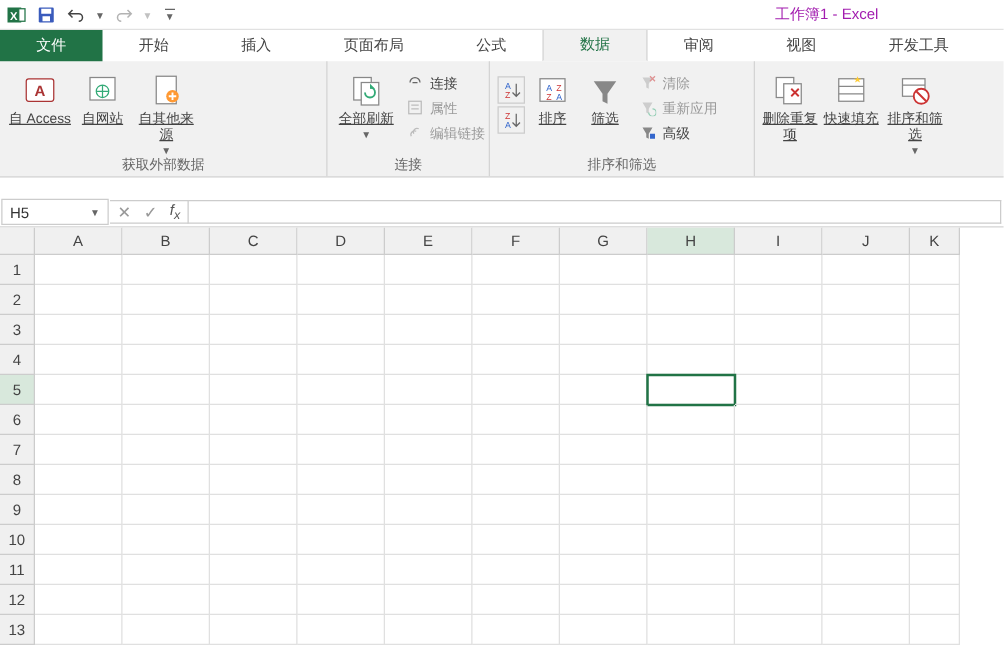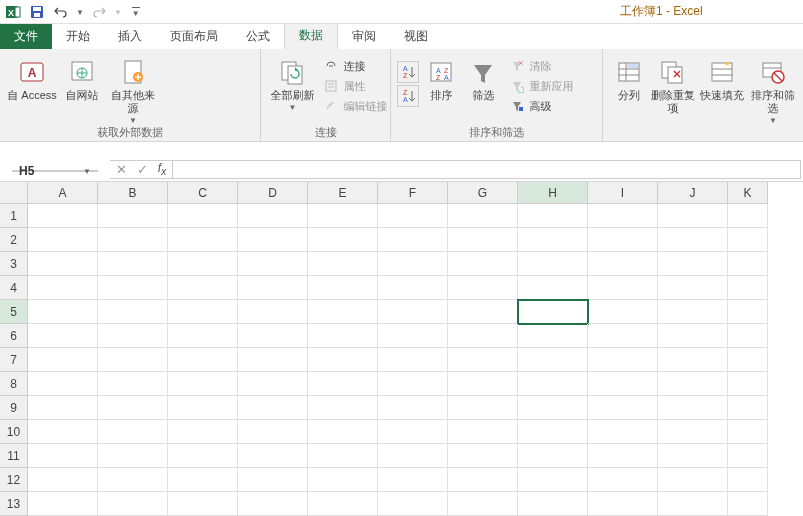--- a/index.html
+++ b/index.html
@@ -20,35 +20,35 @@
   padding: 0 4px;
   border-bottom: 1px solid #e1e1e1;
   position: relative;
 }
 .qat { display: flex; align-items: center; gap: 6px; }
 .qat-item { width: 18px; height: 18px; display: flex; align-items: center; justify-content: center; cursor: pointer; }
 .title-text {
   position: absolute;
   left: 50%;
   transform: translateX(-50%);
-  color: #a16207;
+  color: #a21caf;
   font-size: 12px;
   white-space: nowrap;
   left: 620px;
   transform: none;
 }
 .tabs {
   height: 25px;
   display: flex;
   align-items: flex-end;
   background: #fff;
   padding-left: 0;
 }
 .tab {
-  padding: 5px 14px 4px;
+  padding: 5px 29px 4px;
   font-size: 12px;
   color: #444;
   cursor: pointer;
 }
 .tab.file {
   background: #217346;
   color: #fff;
 }
 .tab.active {
   border: 1px solid #d4d4d4;
@@ -83,21 +83,21 @@
 }
 .big-btn {
   width: 44px;
   display: flex;
   flex-direction: column;
   align-items: center;
   padding-top: 2px;
   cursor: pointer;
 }
 .big-btn .icon { height: 34px; display: flex; align-items: center; justify-content: center; }
-.big-btn .lbl { font-size: 11px; color: #444; text-align: center; line-height: 13px; width: 52px; }
+.big-btn .lbl { font-size: 11px; color: #444; text-align: center; line-height: 13px; width: 52px; text-decoration: underline; }
 .small-stack { display: flex; flex-direction: column; gap: 2px; padding-top: 4px; }
 .small-btn {
   display: flex;
   align-items: center;
   gap: 4px;
   padding: 1px 4px;
   cursor: pointer;
   font-size: 11px;
   color: #444;
   white-space: nowrap;
@@ -113,22 +113,21 @@
 }
 .namebox {
   width: 86px;
   border: 1px solid #ccc;
   display: flex;
   align-items: center;
   padding: 0 6px;
   font-size: 12px;
   color: #333;
   justify-content: space-between;
-  margin: 12px;
-  font-weight: bold;
+  margin: 1px;
 }
 .fb-btns {
   display: flex;
   align-items: center;
   border: 1px solid #ccc;
   border-left: none;
   margin: 2px 0;
   padding: 0 6px;
   gap: 10px;
   color: #999;
@@ -192,20 +191,21 @@
 
 <div class="tabs">
   <div class="tab file">文件</div>
   <div class="tab">开始</div>
   <div class="tab">插入</div>
   <div class="tab">页面布局</div>
   <div class="tab">公式</div>
   <div class="tab active">数据</div>
   <div class="tab">审阅</div>
   <div class="tab">视图</div>
+  <div class="tab">开发工具</div>
 </div>
 
 <div class="ribbon">
 
   <div class="group" style="width:262px">
     <div class="group-body">
       <div class="big-btn" style="width:52px">
         <div class="icon">
             <svg width="30" height="30">
               <rect x="4" y="6" width="22" height="18" rx="2" fill="#fff" stroke="#a33"></rect>
@@ -354,30 +354,20 @@
             </span>
           <span>高级</span>
         </div>
       </div>
     </div>
     <div class="group-label">排序和筛选</div>
   </div>
 
   <div class="group" style="flex:1;border-right:none">
     <div class="group-body">
-      <div class="big-btn" style="width:40px">
-        <div class="icon">
-            <svg width="30" height="30">
-              <rect x="5" y="6" width="20" height="18" fill="#fff" stroke="#888"></rect>
-              <path d="M12 6 V24 M5 12 H25 M5 18 H25" stroke="#888"></path>
-              <rect x="13" y="7" width="11" height="4" fill="#cde"></rect>
-            </svg>
-          </div>
-        <div class="lbl">分列</div>
-      </div>
       <div class="big-btn" style="width:44px">
         <div class="icon">
             <svg width="30" height="30">
               <rect x="4" y="5" width="14" height="16" fill="#fff" stroke="#888"></rect>
               <rect x="10" y="10" width="14" height="16" fill="#fff" stroke="#888"></rect>
               <path d="M16 14 L22 20 M22 14 L16 20" stroke="#c33" stroke-width="1.5"></path>
             </svg>
           </div>
         <div class="lbl">删除重复项</div>
       </div>

